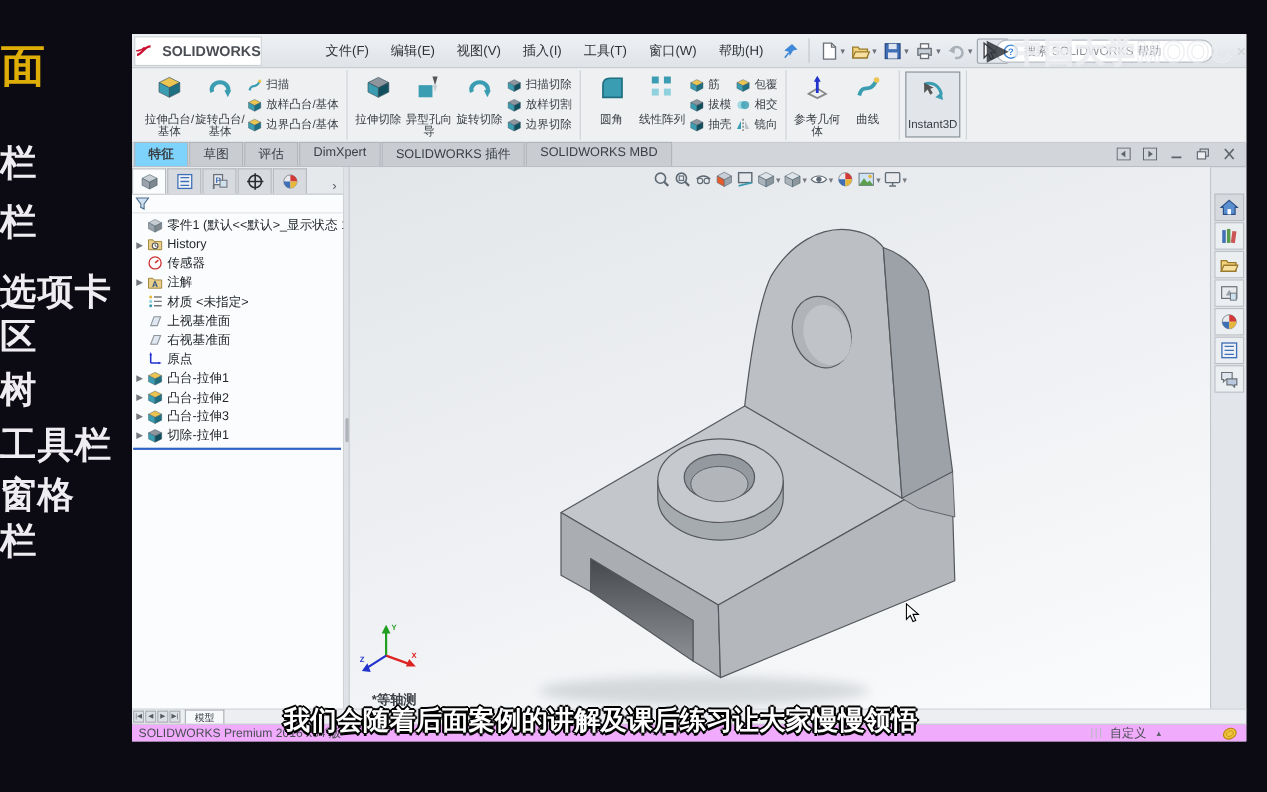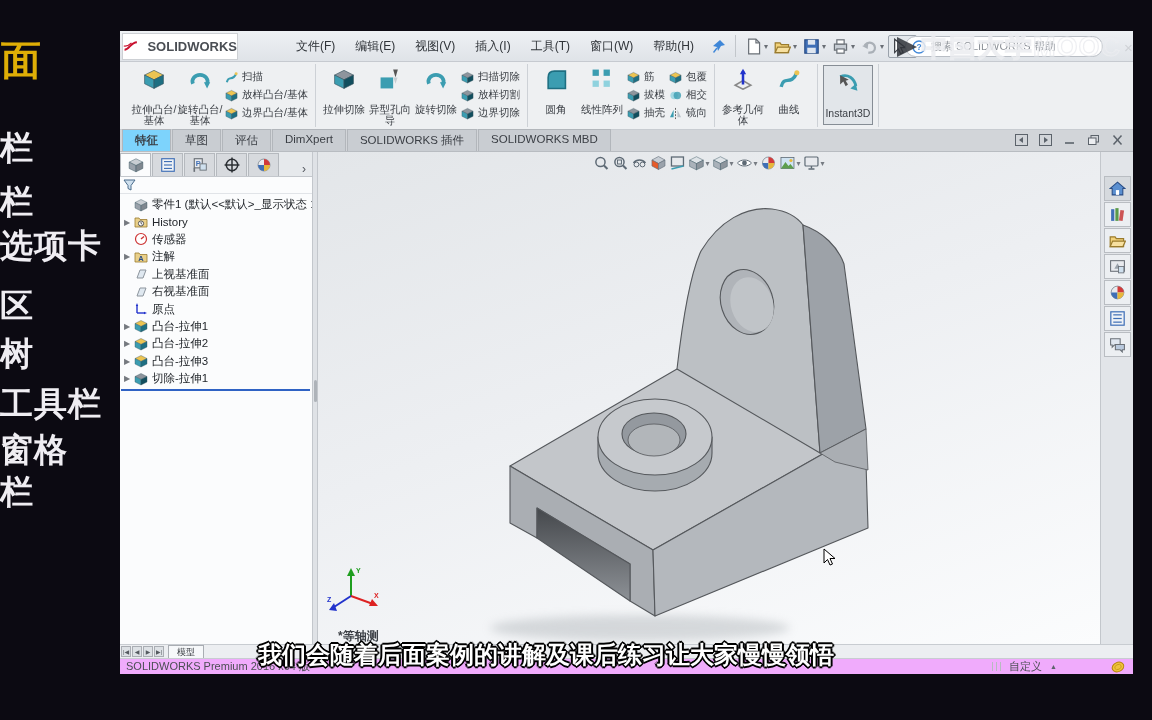--- a/index.html
+++ b/index.html
@@ -129,21 +129,21 @@
   #customize-arrow { font-size:7px; color:#5c636b; }
   #coin-icon { width:14px; height:14px; margin-left:46px; }
 </style>
 </head>
 <body>
 
 <div id="big-label">面</div>
 <div id="side-labels">
     <div class="side-label" style="top: 126px;">栏</div>
     <div class="side-label" style="top: 180px;">栏</div>
-    <div class="side-label" style="top: 224px; font-family: Liberation Serif, serif;">选项卡</div>
+    <div class="side-label" style="top: 243px; font-family: Liberation Serif, serif;">选项卡</div>
     <div class="side-label" style="top: 284px;">区</div>
     <div class="side-label" style="top: 332px;">树</div>
     <div class="side-label" style="top: 382px;">工具栏</div>
     <div class="side-label" style="top: 428px;">窗格</div>
     <div class="side-label" style="top: 470px;">栏</div>
   </div>
 <div id="subtitle">我们会随着后面案例的讲解及课后练习让大家慢慢领悟</div>
 <div id="watermark">
   <span class="wm-play icon">
       <svg viewBox="0 0 26 26">
@@ -672,20 +672,34 @@
                 <path d="M1,3 L5,3 L6,4.5 L13,4.5 L13,12 L1,12 Z" fill="#e9d08a" stroke="#9a7b2d" stroke-width=".8"></path>
                 <text x="7" y="11" font-size="7.5" text-anchor="middle" fill="#2a4e86" font-weight="bold">A</text>
               </svg>
             </span>
             <span class="lbl">注解</span>
           </div>
           <div class="trow">
             <span class="arrow"></span>
             <span class="icon">
               <svg viewBox="0 0 14 14">
+                <circle cx="3" cy="3" r="1.4" fill="#e7b73a"></circle>
+                <circle cx="3" cy="7" r="1.4" fill="#8fd2de"></circle>
+                <circle cx="3" cy="11" r="1.4" fill="#3b9db1"></circle>
+                <line x1="6" y1="3" x2="13" y2="3" stroke="#777" stroke-width="1.3"></line>
+                <line x1="6" y1="7" x2="13" y2="7" stroke="#777" stroke-width="1.3"></line>
+                <line x1="6" y1="11" x2="13" y2="11" stroke="#777" stroke-width="1.3"></line>
+              </svg>
+            </span>
+            <span class="lbl">材质 &lt;未指定&gt;</span>
+          </div>
+          <div class="trow">
+            <span class="arrow"></span>
+            <span class="icon">
+              <svg viewBox="0 0 14 14">
                 <polygon points="3,11 6,3 12,3 9,11" fill="#dfe8f0" stroke="#7e8younger9" stroke-width="0"></polygon>
                 <polygon points="3,11 6,3 12,3 9,11" fill="#dfe8f0" stroke="#8d959d" stroke-width="1"></polygon>
               </svg>
             </span>
             <span class="lbl">上视基准面</span>
           </div>
           <div class="trow">
             <span class="arrow"></span>
             <span class="icon">
               <svg viewBox="0 0 14 14">

